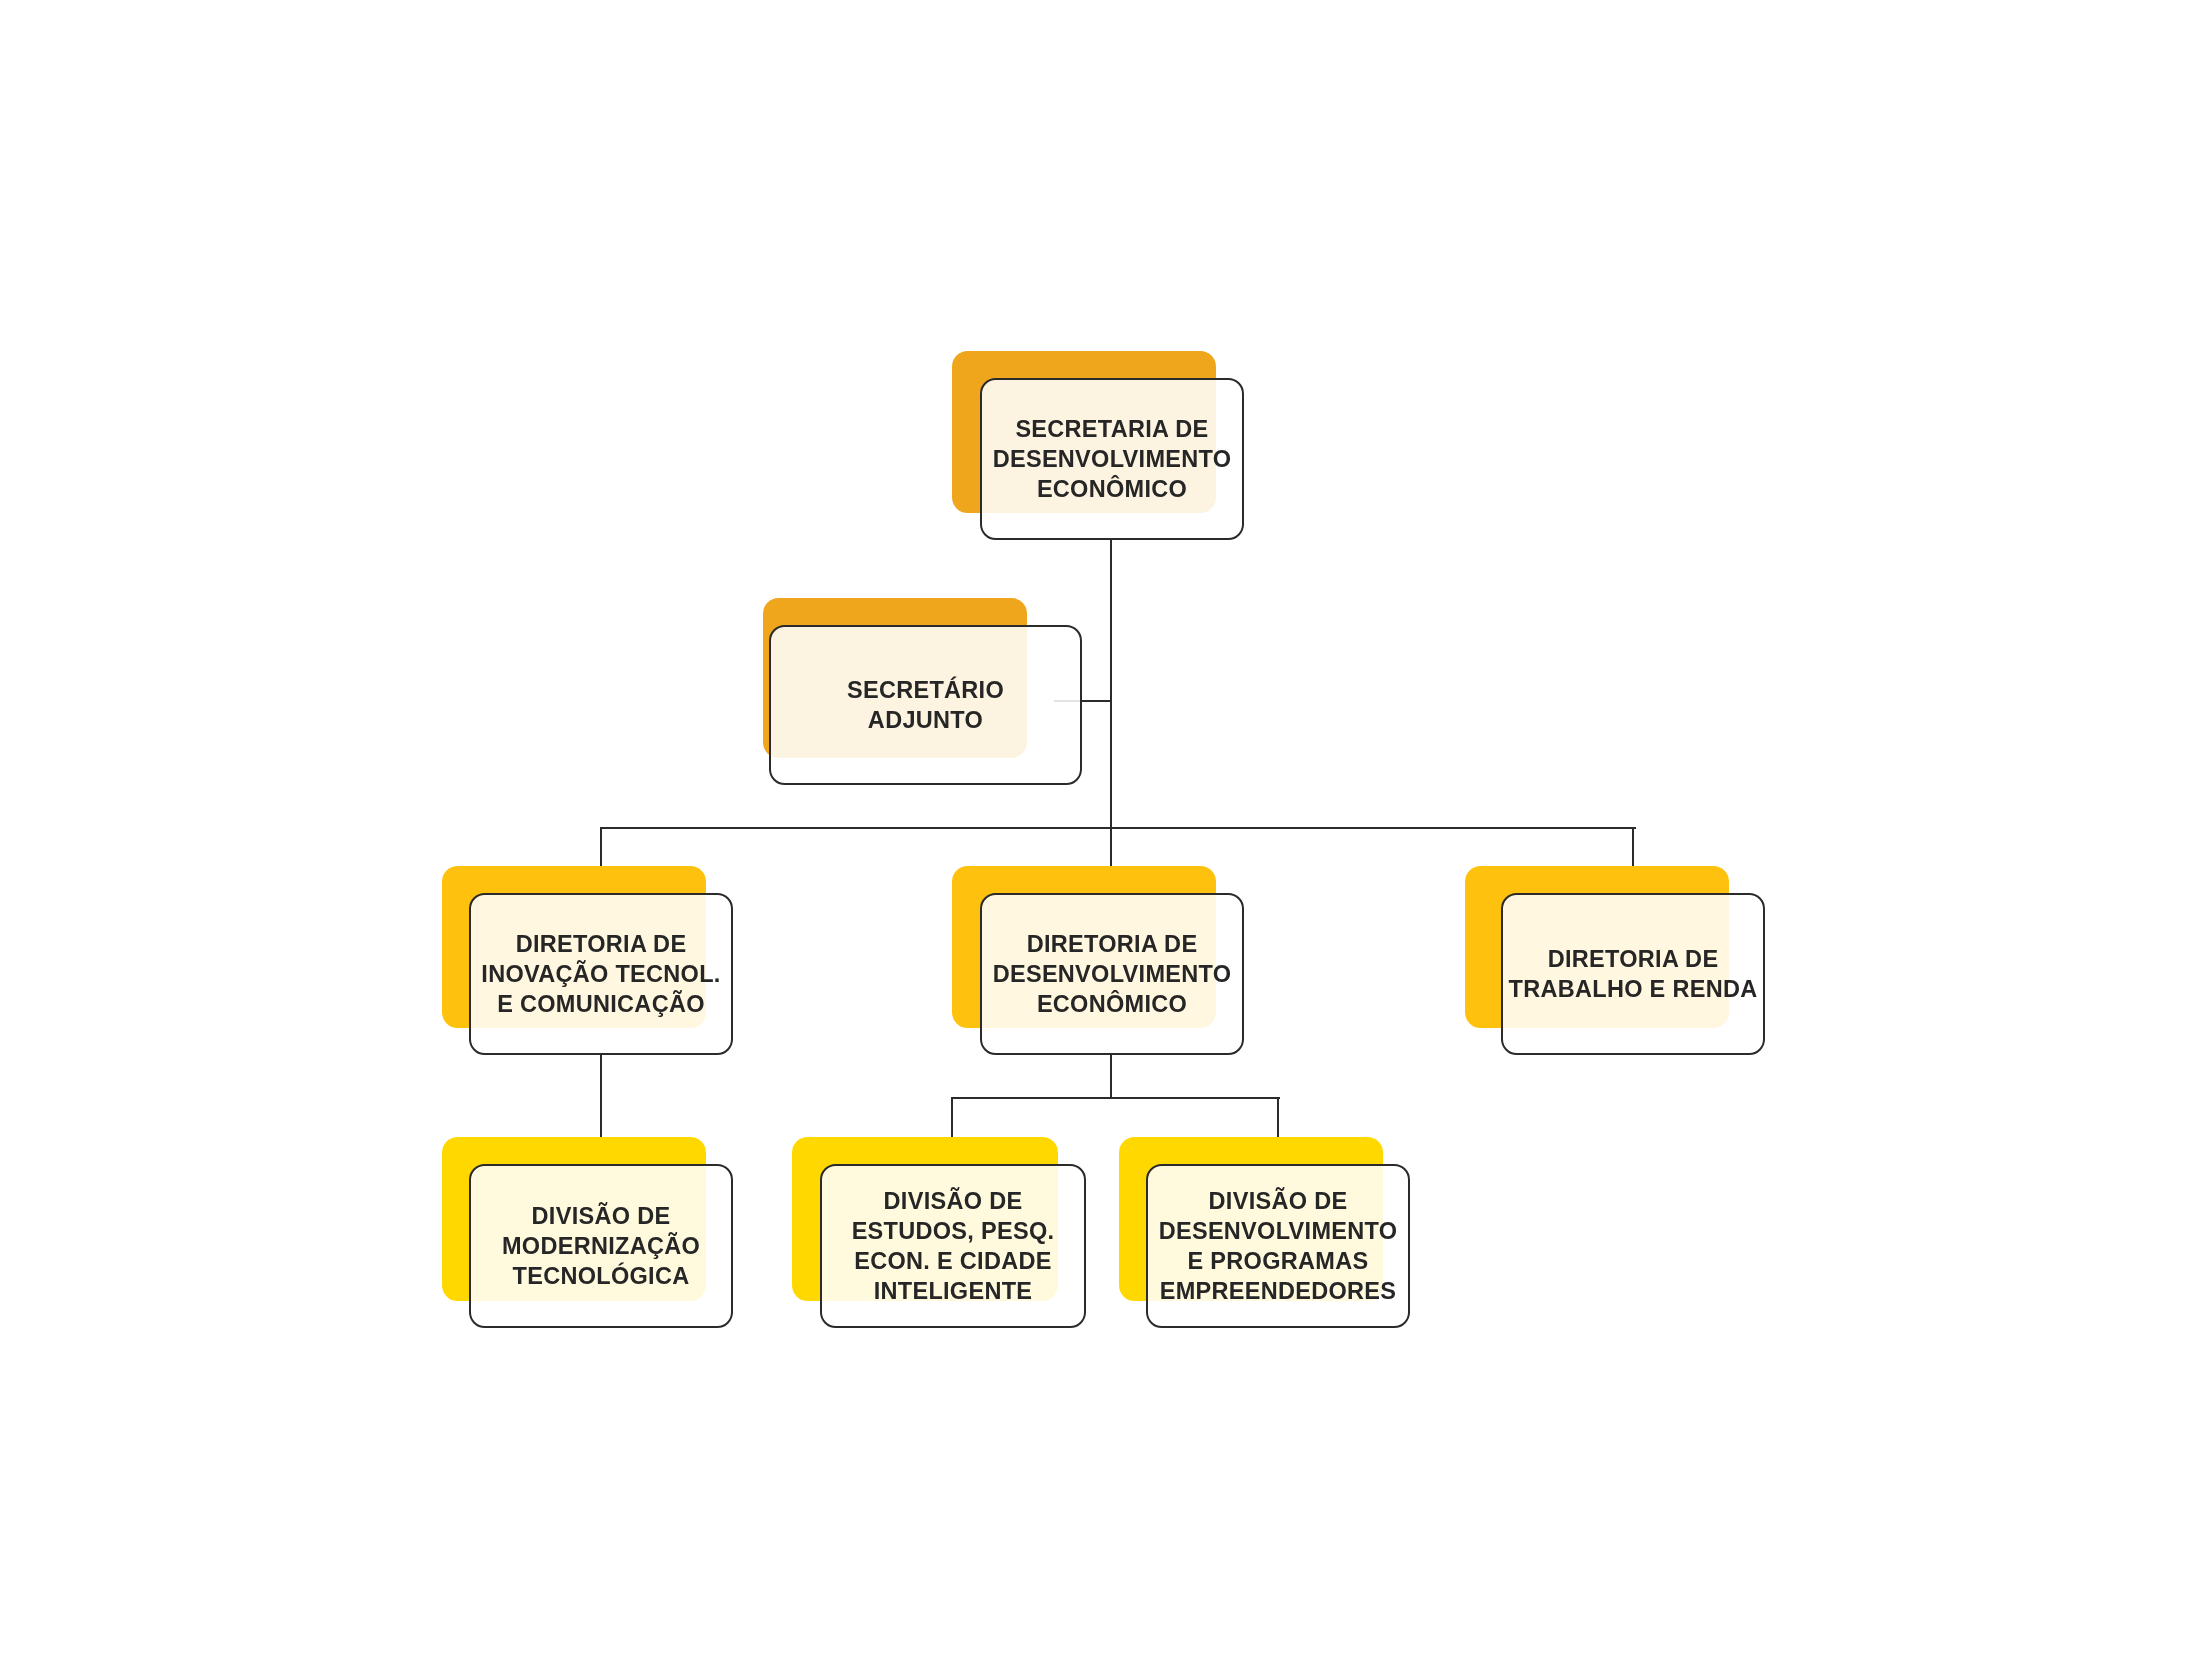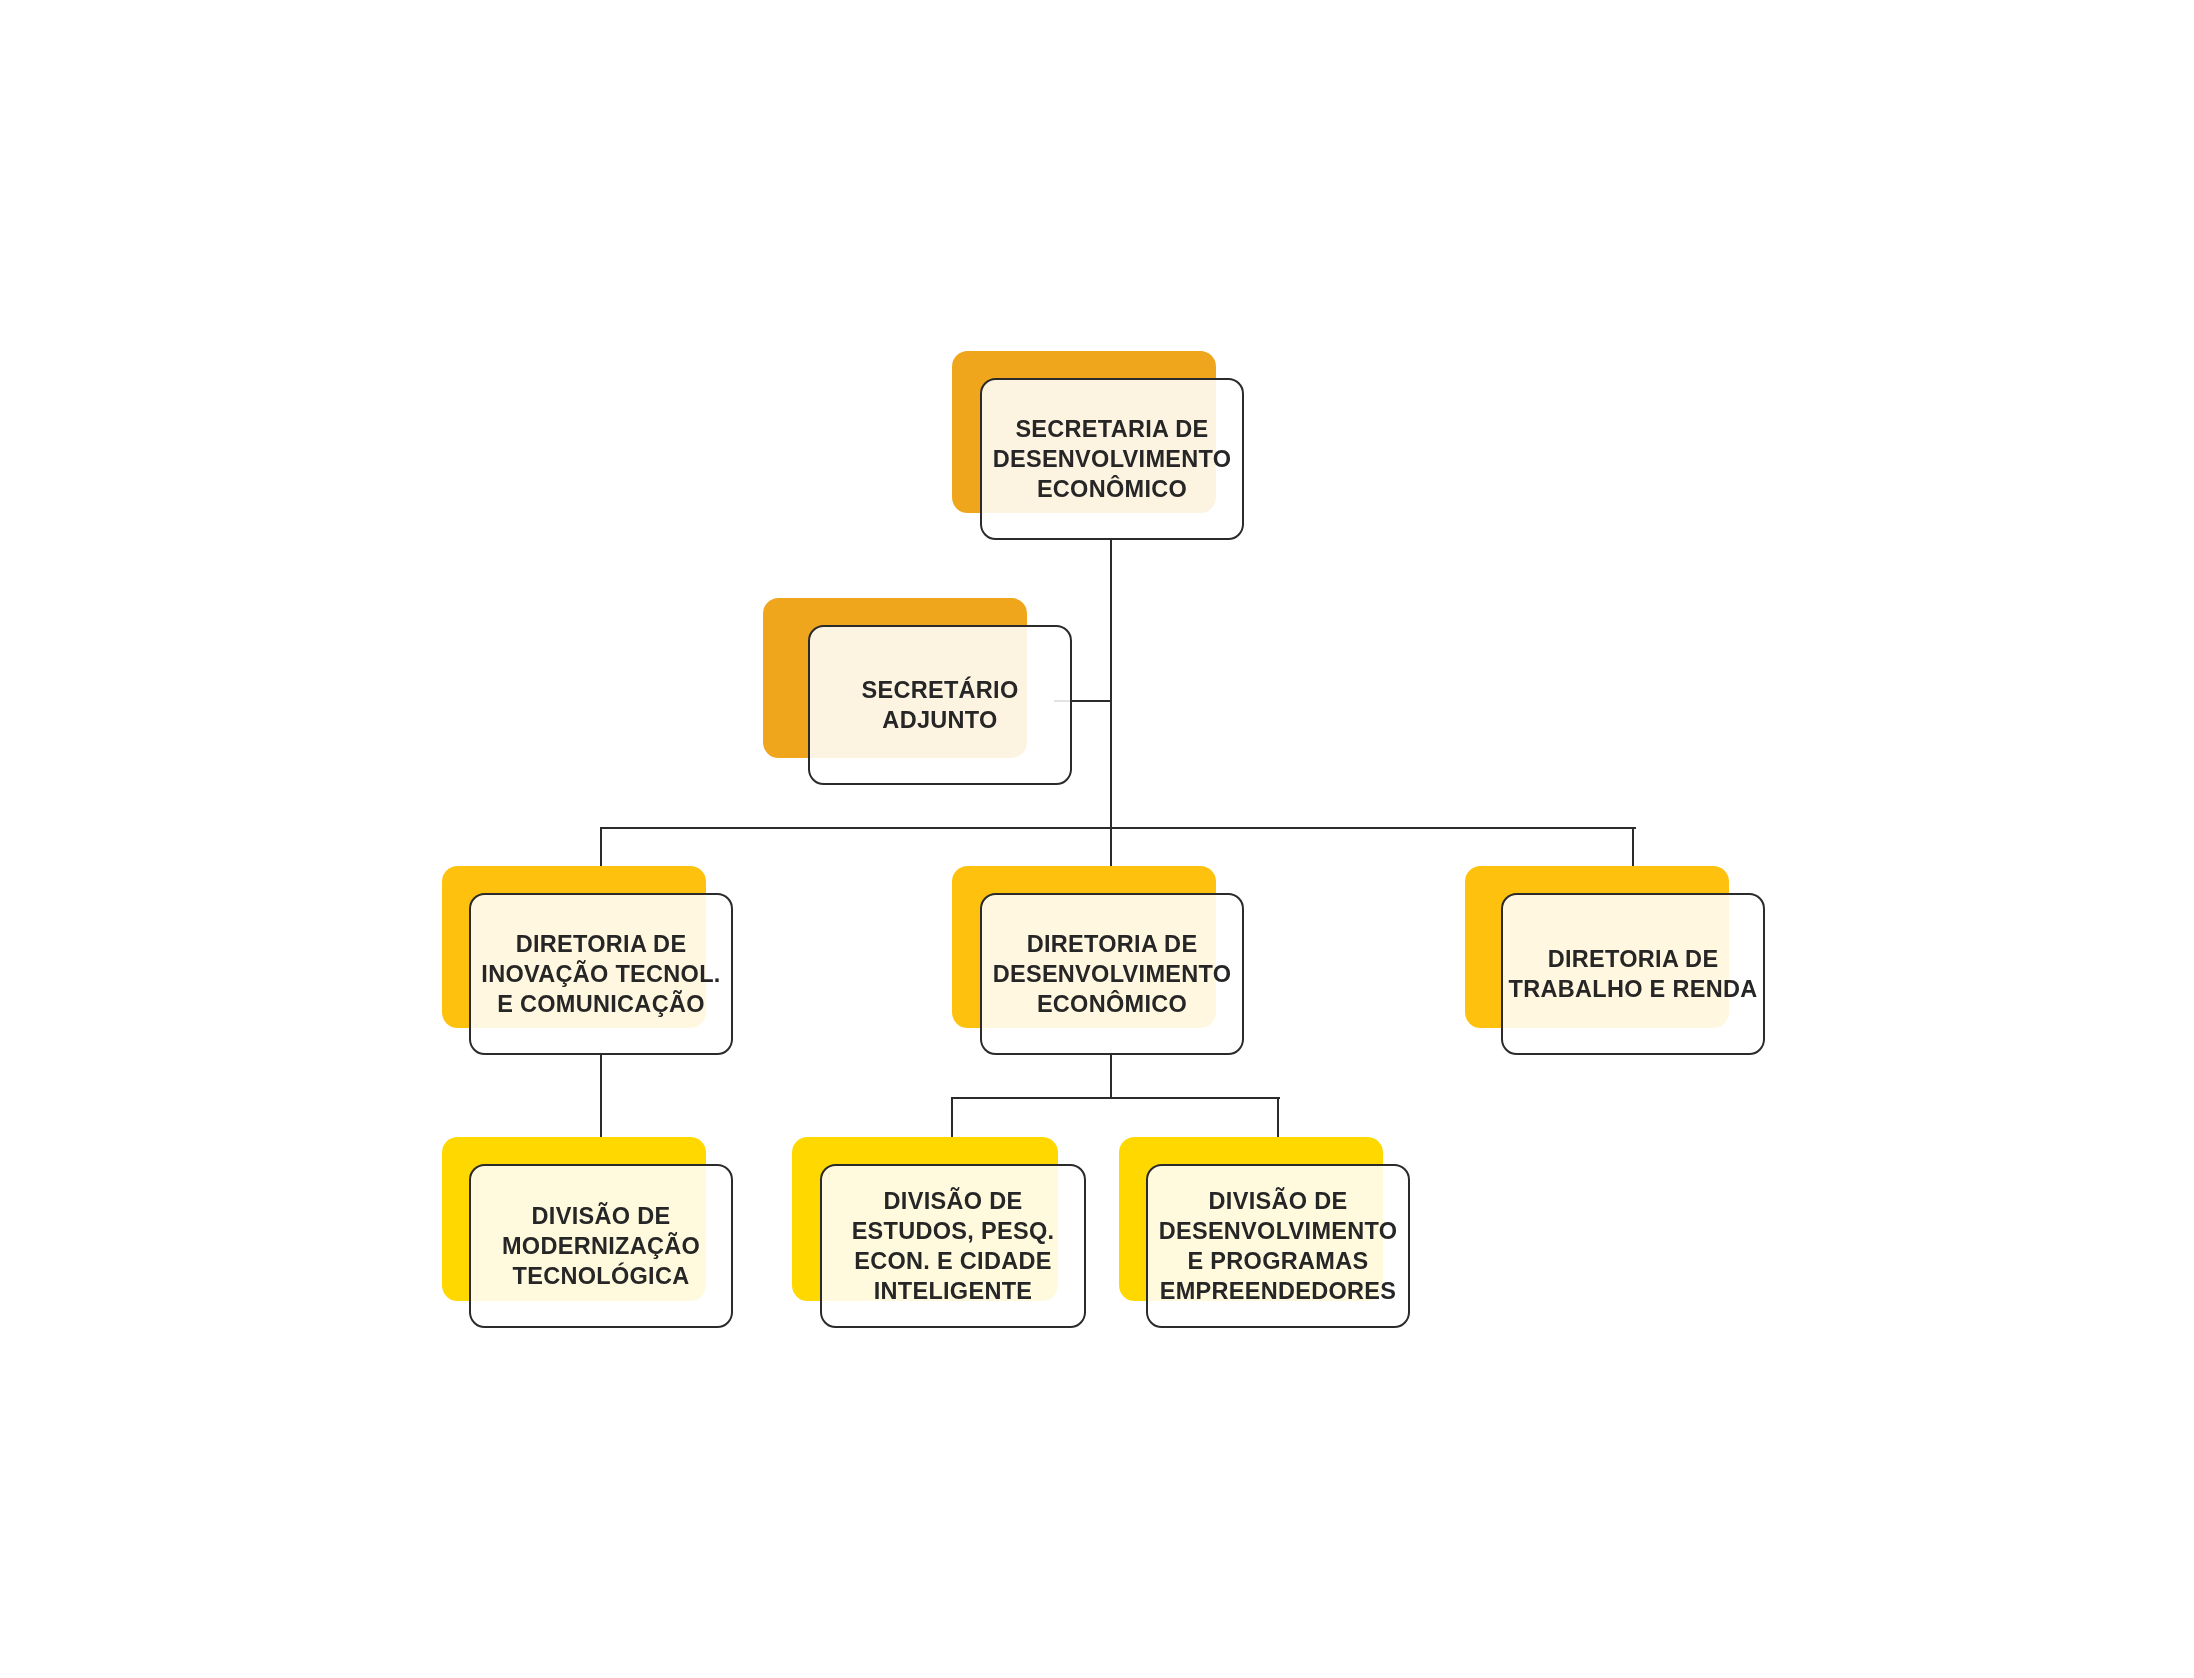--- a/index.html
+++ b/index.html
@@ -76,21 +76,21 @@
     <div class="shadow" style="left: 952px; top: 351px; width: 264px; height: 162px; background: rgb(239, 165, 28);"></div>
     <div class="box" style="left: 980px; top: 378px; width: 264px; height: 162px; background: rgba(255, 255, 255, 0.87); border-color: rgb(43, 43, 43);">
       <div class="label" style="color: rgb(38, 38, 38);">SECRETARIA DE
 DESENVOLVIMENTO
 ECONÔMICO</div>
     </div>
   </div>
 
   <div class="node">
     <div class="shadow" style="left: 763px; top: 598px; width: 264px; height: 160px; background: rgb(239, 165, 28);"></div>
-    <div class="box" style="left: 808px; top: 625px; width: 264px; height: 160px; background: rgba(255, 255, 255, 0.87); border-color: rgb(43, 43, 43);">
+    <div class="box" style="left: 769px; top: 625px; width: 313px; height: 160px; background: rgba(255, 255, 255, 0.87); border-color: rgb(43, 43, 43);">
       <div class="label" style="color: rgb(38, 38, 38);">SECRETÁRIO
 ADJUNTO</div>
     </div>
   </div>
 
   <div class="node">
     <div class="shadow" style="left: 442px; top: 866px; width: 264px; height: 162px; background: rgb(254, 194, 14);"></div>
     <div class="box" style="left: 469px; top: 893px; width: 264px; height: 162px; background: rgba(255, 255, 255, 0.87); border-color: rgb(43, 43, 43);">
       <div class="label" style="color: rgb(38, 38, 38);">DIRETORIA DE
 INOVAÇÃO TECNOL.

